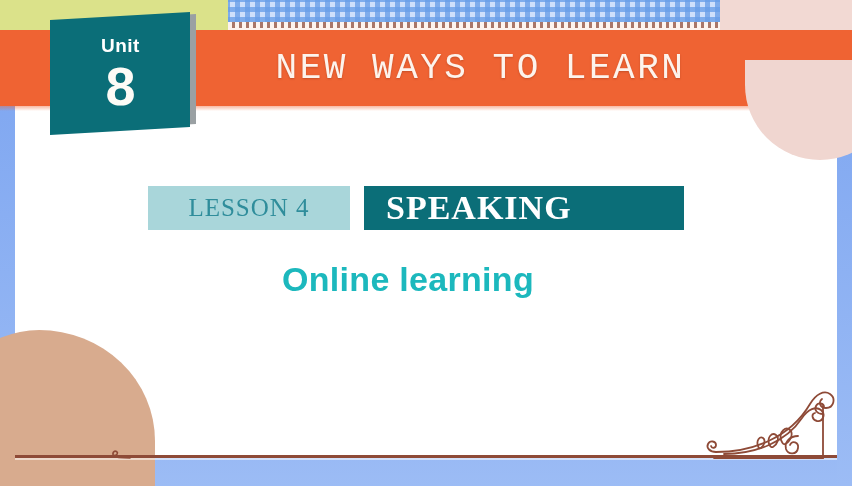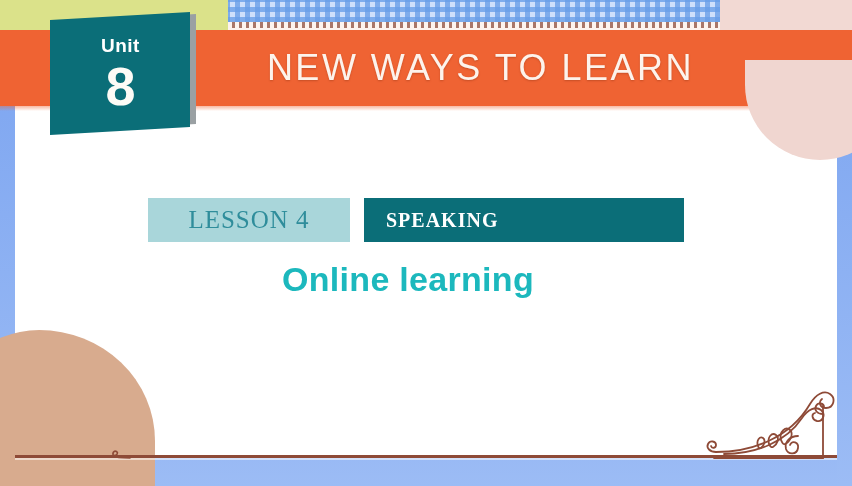--- a/index.html
+++ b/index.html
@@ -69,21 +69,21 @@
     background:#ef6333;
   }
   .orange-banner-shadow{
     position:absolute; left:0; top:106px; width:852px; height:5px;
     background:linear-gradient(180deg, rgba(239,99,51,.45), rgba(239,99,51,0));
   }
   .banner-title{
     position:absolute; left:0; top:30px; width:852px; height:76px;
     display:flex; align-items:center; justify-content:center;
     padding-left:109px;
-    font-family:Liberation Sans, sans-serif;
+    font-family:Liberation Mono, monospace;
     font-size:36px; letter-spacing:2.5px;
     color:#fdf3ec;
     text-shadow:0 1px 2px rgba(120,40,15,.35);
     white-space:nowrap;
   }
 
   
   .pink-blob{
     position:absolute; left:745px; top:60px; width:150px; height:100px;
     background:#f0d6d0;
@@ -122,39 +122,39 @@
   .unit-inner{ transform:skewY(3.2deg); text-align:center; }
   .unit-word{
     font-size:19px; font-weight:bold; color:#ffffff; letter-spacing:.5px;
   }
   .unit-number{
     font-size:54px; font-weight:bold; color:#fdfbf6; line-height:1; margin-top:2px;
   }
 
   
   .lesson-row{
-    position:absolute; left:148px; top:198px;
+    position:absolute; left:148px; top:186px;
     display:flex; align-items:stretch; gap:14px;
   }
   .lesson-chip{
     width:202px; height:44px;
     background:#a9d6da;
     display:flex; align-items:center; justify-content:center;
     font-family:"Liberation Serif", serif;
     font-size:25px; letter-spacing:1px;
     color:#2f8d9b;
   }
   .skill-chip{
     width:320px; height:44px;
     background:#0b6e78;
     display:flex; align-items:center; justify-content:flex-start;
     padding-left:22px;
     font-family:"Liberation Serif", serif;
     font-weight:bold;
-    font-size:20px; letter-spacing:1px;
+    font-size:34px; letter-spacing:1px;
     color:#ffffff;
   }
 
   
   .subtitle{
     position:absolute; left:148px; top:260px; width:520px;
     text-align:center;
     font-size:34px; font-weight:bold;
     color:#1cb8bd;
     letter-spacing:.3px;

